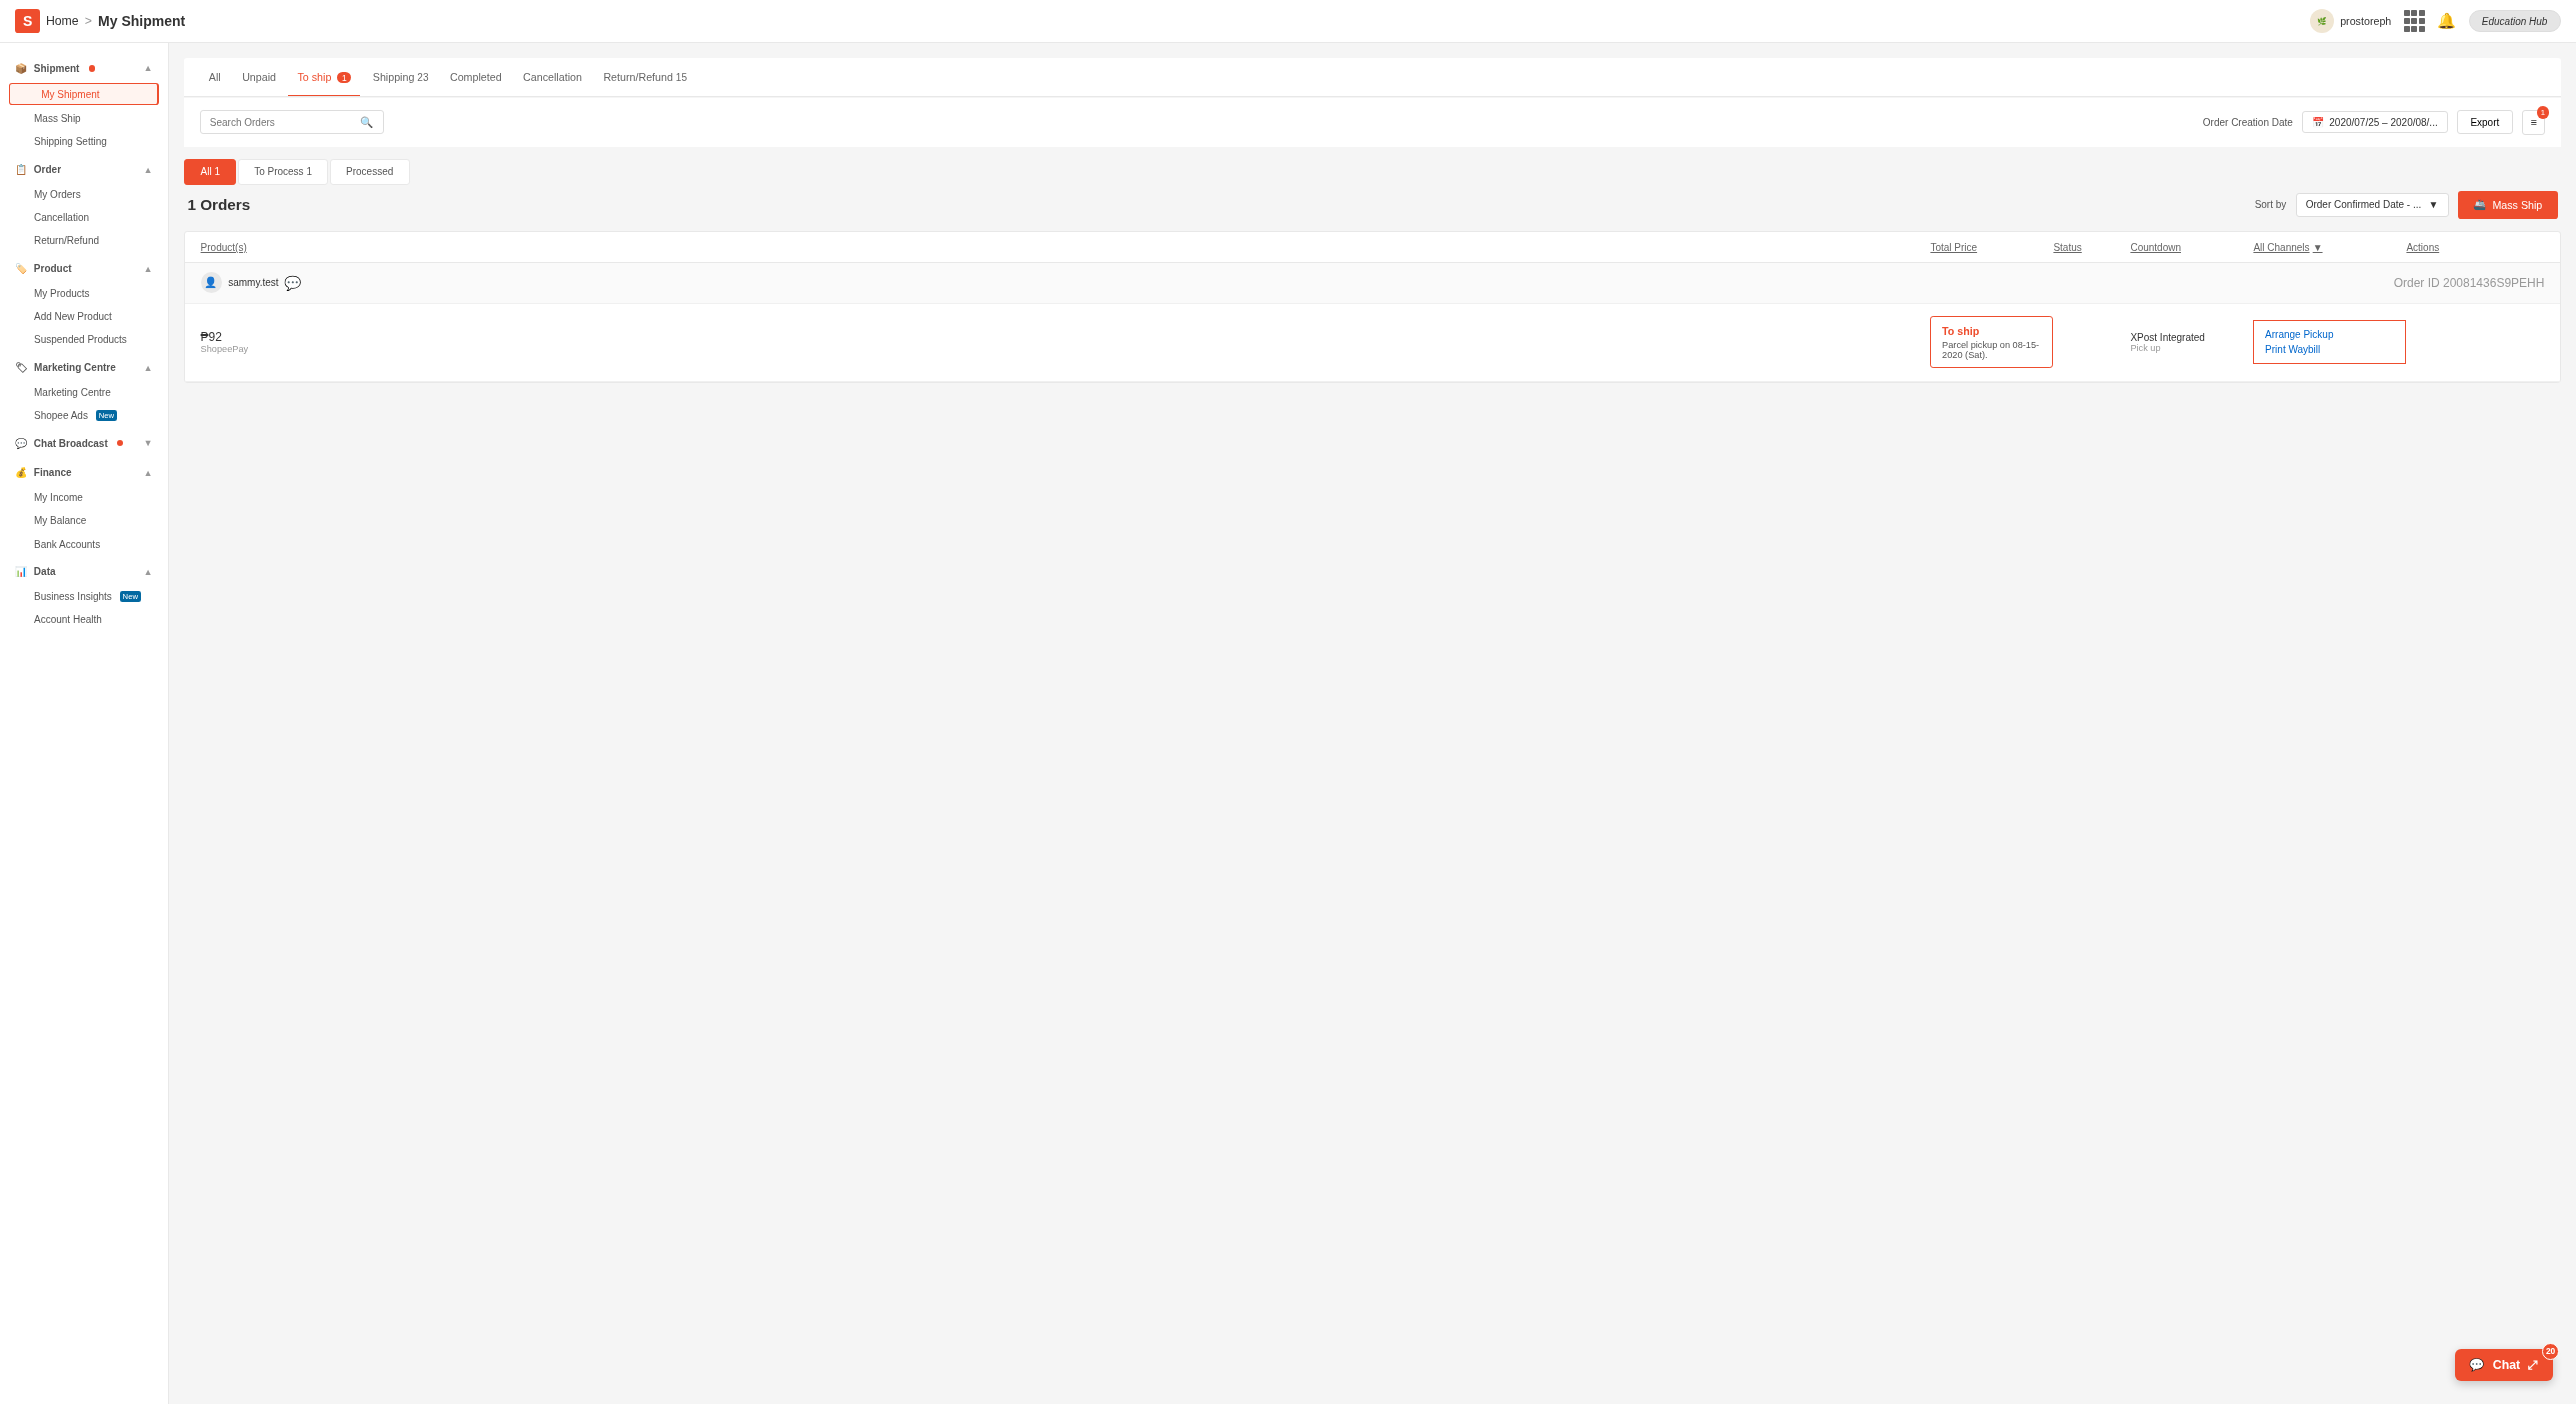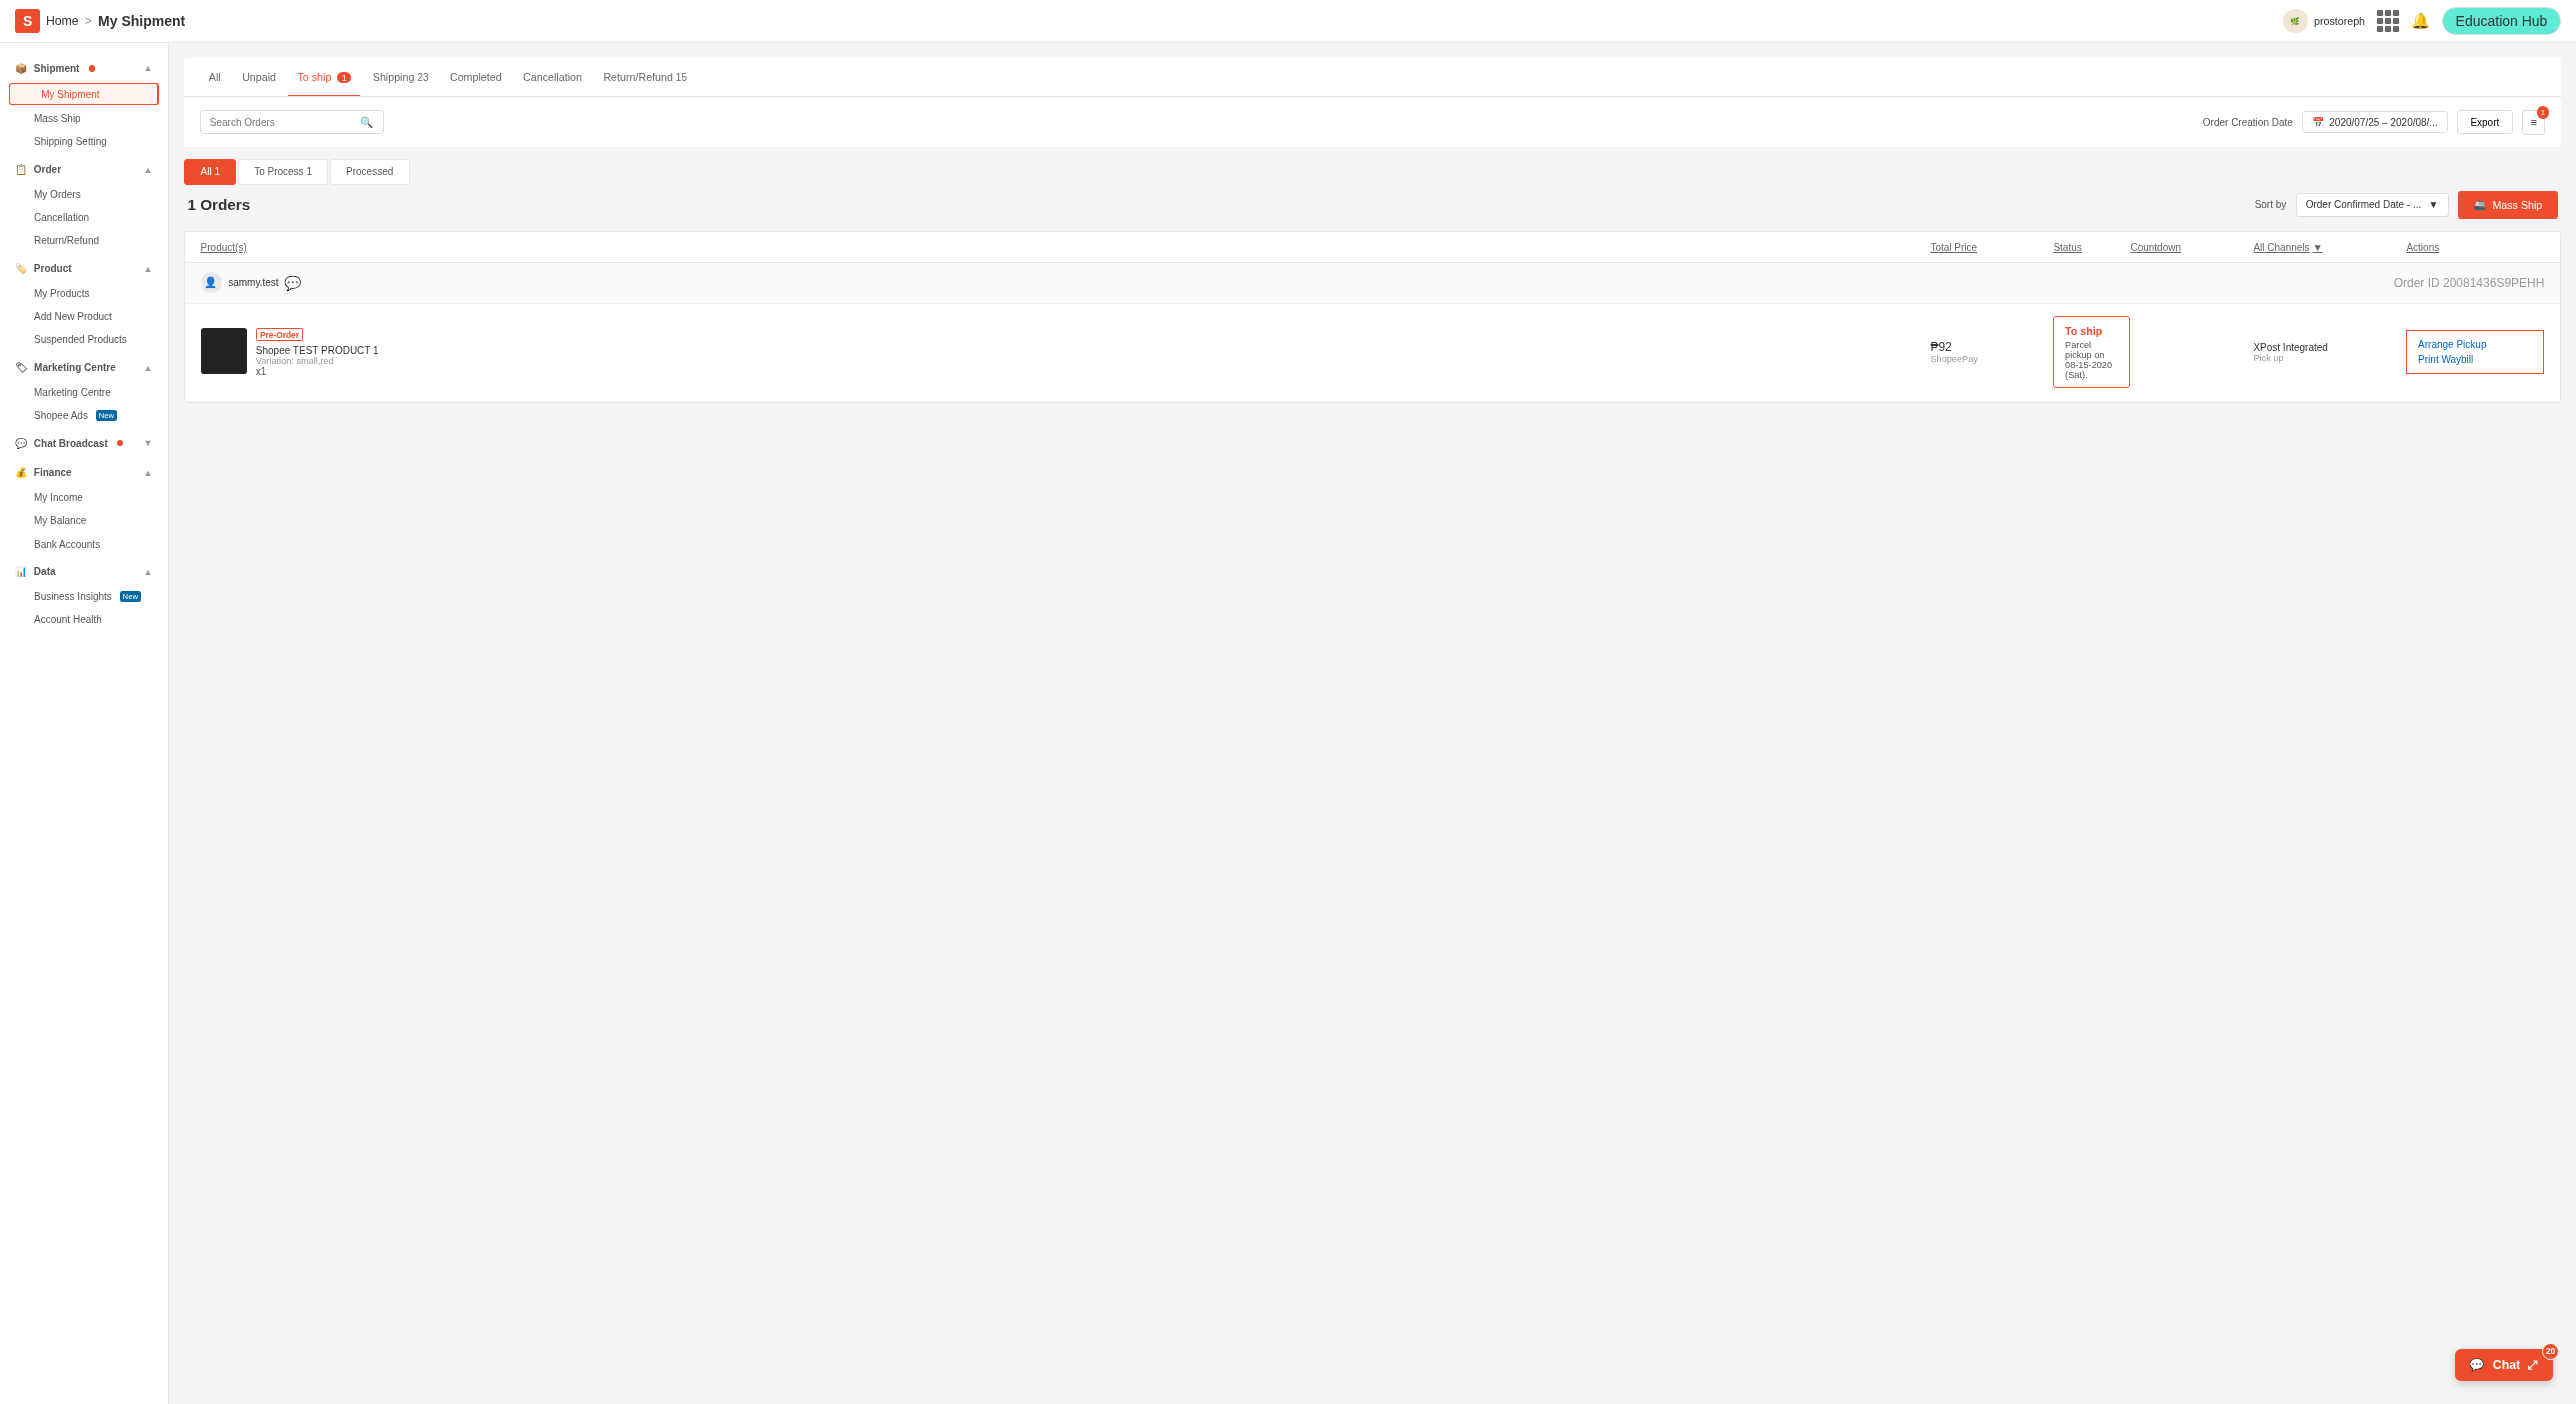--- a/index.html
+++ b/index.html
@@ -15,21 +15,21 @@
     .shopee-logo { width: 24.5px; height: 24.5px; background: #ee4d2d; border-radius: 3.1px; display: flex; align-items: center; justify-content: center; color: white; font-weight: bold; font-size: 14px; }
     .breadcrumb-sep { color: #999; font-size: 12.3px; }
     .breadcrumb-current { font-size: 14px; font-weight: 600; color: #333; }
     .top-nav-right { display: flex; align-items: center; gap: 12.3px; }
     .user-info { display: flex; align-items: center; gap: 6.1px; }
     .user-avatar { width: 24.5px; height: 24.5px; background: #f0e6d3; border-radius: 50%; overflow: hidden; display: flex; align-items: center; justify-content: center; }
     .username { font-size: 10.7px; color: #333; }
     .grid-icon { display: grid; grid-template-columns: repeat(3,6.1px); gap: 1.5px; cursor: pointer; }
     .grid-dot { width: 6.1px; height: 6.1px; background: #666; border-radius: 0.8px; }
     .bell-icon { font-size: 15.3px; color: #666; cursor: pointer; }
-    .edu-hub-btn { border: 0.8px solid #ddd; border-radius: 15.3px; padding: 4.6px 12.3px; font-size: 14px; cursor: pointer; background: #5eead4; color: #333; }
+    .edu-hub-btn { border: 0.8px solid #ddd; border-radius: 15.3px; padding: 4.6px 12.3px; font-size: 10px; cursor: pointer; background: #e5e5e5; color: #333; font-style: italic; }
 
     
     .layout { display: flex; margin-top: 43px; }
 
     
     .sidebar { width: 169px; background: #fff; min-height: calc(100vh - 43px); border-right: 0.8px solid #e8e8e8; padding: 12.3px 0; position: fixed; top: 43px; left: 0; bottom: 0; overflow-y: auto; }
     .sidebar-section { margin-bottom: 3.1px; }
     .sidebar-section-header { display: flex; align-items: center; justify-content: space-between; padding: 7.7px 15.3px; cursor: pointer; }
     .sidebar-section-title { display: flex; align-items: center; gap: 6.1px; font-size: 10px; font-weight: 600; color: #555; }
     .sidebar-dot { width: 6.1px; height: 6.1px; background: #ee4d2d; border-radius: 50%; margin-left: 3.1px; }
@@ -305,29 +305,20 @@
         <div class="order-user">
           <div class="user-avatar-sm">👤</div>
           <span>sammy.test</span>
           <span class="chat-icon">💬</span>
         </div>
         <span class="order-id">Order ID 20081436S9PEHH</span>
       </div>
 
       <div class="order-product-row">
 
-        <div class="product-info">
-          <div class="product-thumb"></div>
-          <div>
-            <span class="pre-order-badge">Pre-Order</span>
-            <div class="product-name">Shopee TEST PRODUCT 1</div>
-            <div class="product-variation">Variation: small,red</div>
-            <div class="product-qty">x1</div>
-          </div>
-        </div>
 
         <div class="price-col">
           <div class="price">₱92</div>
           <div class="payment-method">ShopeePay</div>
         </div>
 
         <div class="status-box">
           <div class="status-to-ship">To ship</div>
           <div class="status-detail">Parcel pickup on 08-15-2020 (Sat).</div>
         </div>

